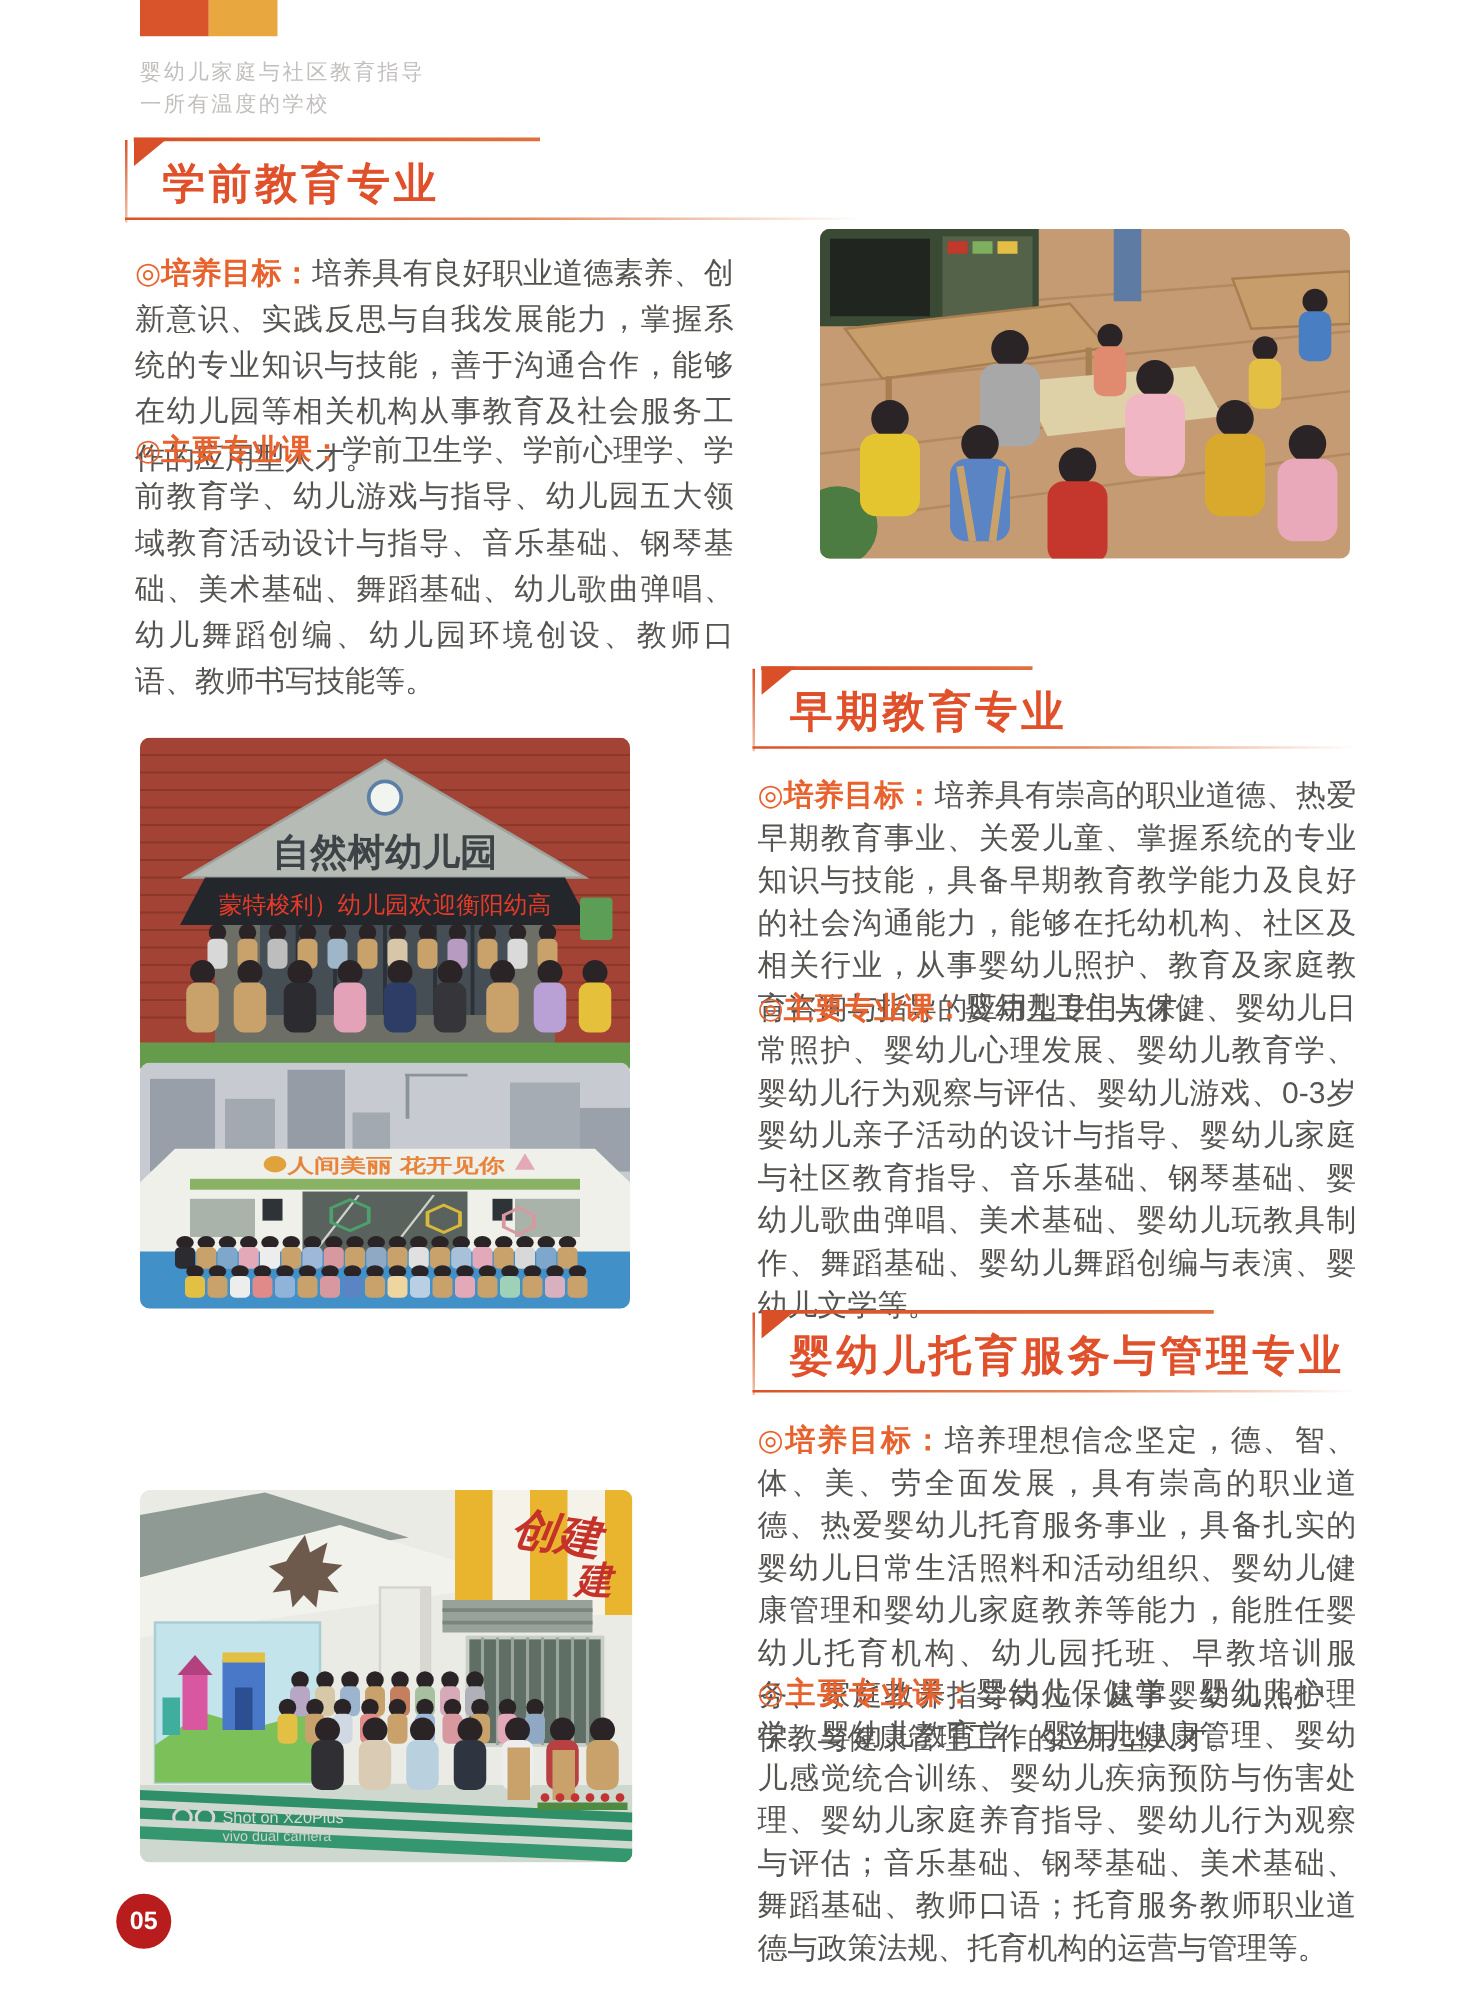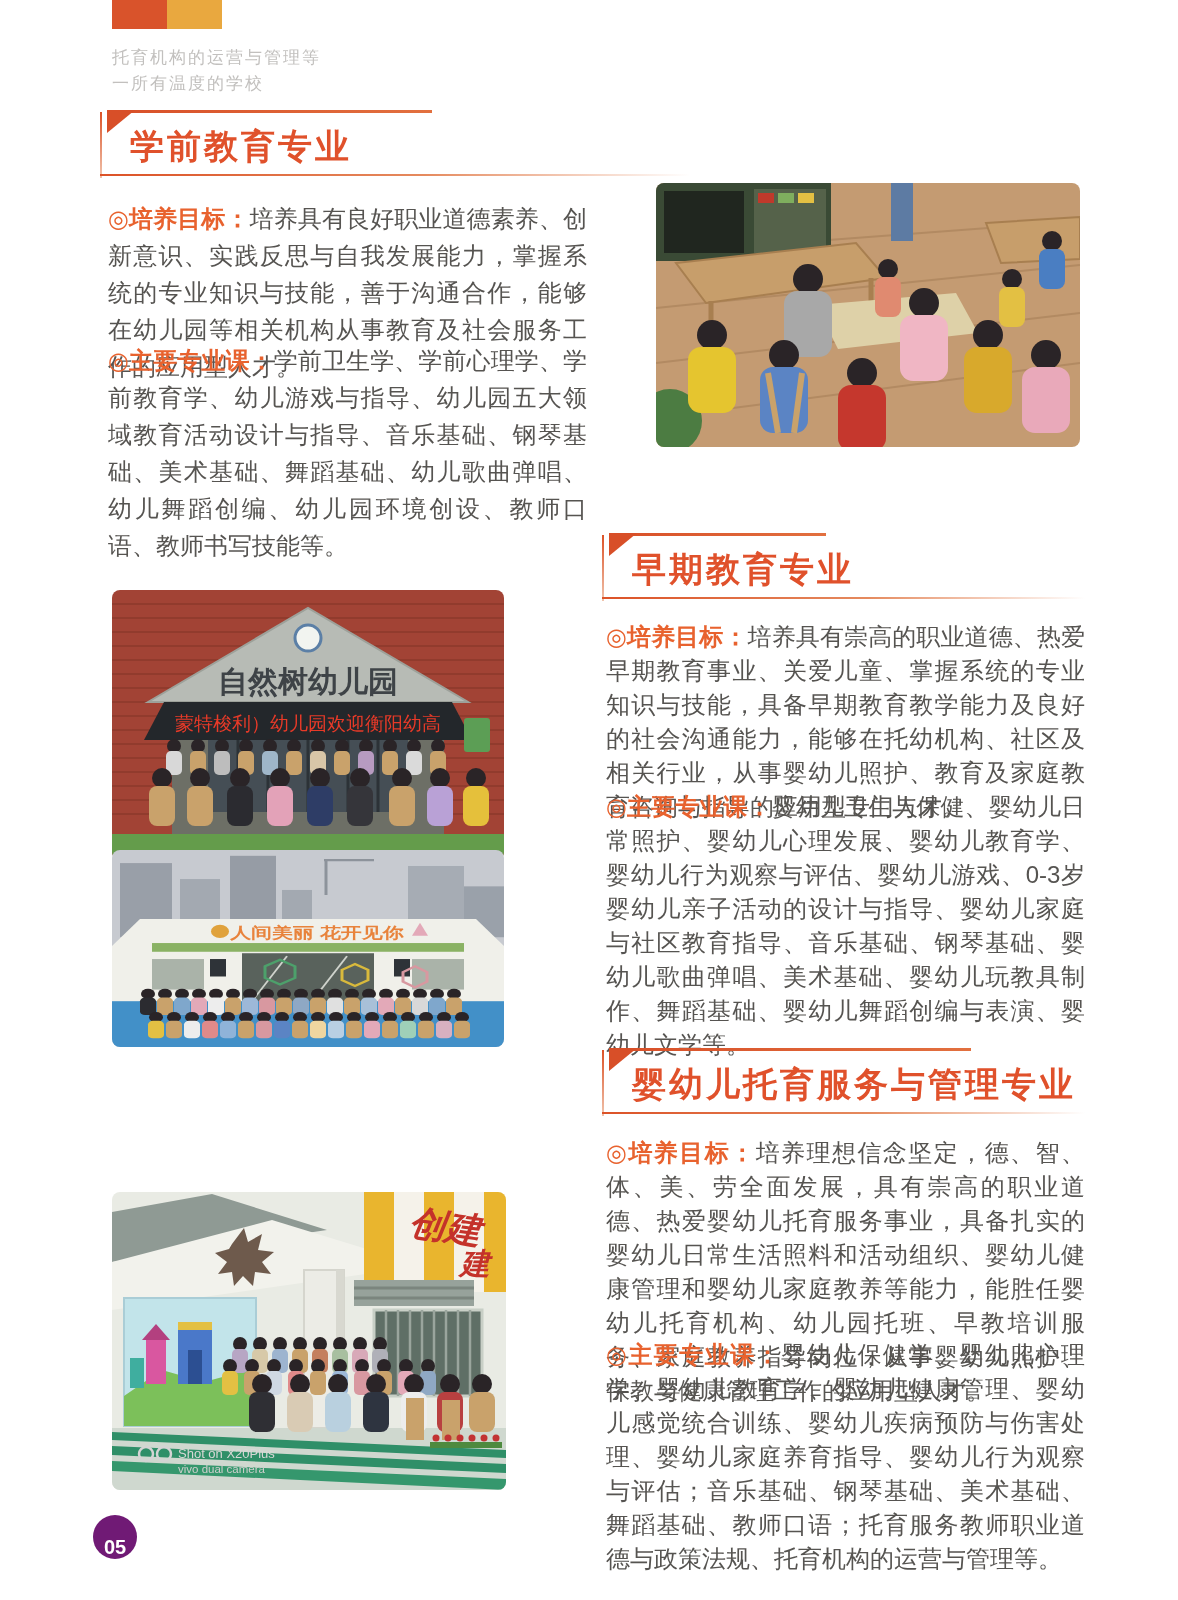--- a/index.html
+++ b/index.html
@@ -27,22 +27,22 @@
   .para{position:absolute;margin:0;width:479px;font-size:24px;color:#565451;
         text-align:justify;}
   .para.lh-l{line-height:37px;}
   .para.lh-r{line-height:34px;}
   .plabel{color:#e8622e;font-weight:bold;}
   
   .photo{position:absolute;border-radius:8px;overflow:hidden;}
   .photo svg{display:block;width:100%;height:100%;}
   
   .pagenum{position:absolute;left:93px;top:1515px;width:44px;height:44px;border-radius:50%;
-           background:#701a75;color:#ffffff;font-size:20px;font-weight:bold;
-           display:flex;align-items:flex-end;justify-content:center;}
+           background:#b91c1c;color:#ffffff;font-size:20px;font-weight:bold;
+           display:flex;align-items:center;justify-content:center;}
 </style>
 </head>
 <body>
 
 <svg width="0" height="0" style="position:absolute" aria-hidden="true">
   <defs>
     <g id="p1">
         <circle cx="0" cy="0" r="7" fill="#2a2427"></circle>
         <rect x="-8" y="5" width="16" height="24" rx="5"></rect>
       </g>
@@ -54,21 +54,21 @@
         <circle cx="0" cy="0" r="15" fill="#2a2427"></circle>
         <rect x="-24" y="12" width="48" height="66" rx="13"></rect>
       </g>
   </defs>
 </svg>
 
 <div class="page">
 
   <div class="sq sq-red"></div>
   <div class="sq sq-amber"></div>
-  <div class="school">托育机构的运营与管理等</div>
+  <div class="school">婴幼儿家庭与社区教育指导</div>
   <div class="tagline">一所有温度的学校</div>
 
   <div class="sec-frame" style="left:100px;top:110px;width:590px;">
     <span class="f-left"></span>
     <span class="f-top" style="width:55%;"></span>
     <span class="f-corner"></span>
     <span class="f-bottom"></span>
     <h2>学前教育专业</h2>
   </div>
 

